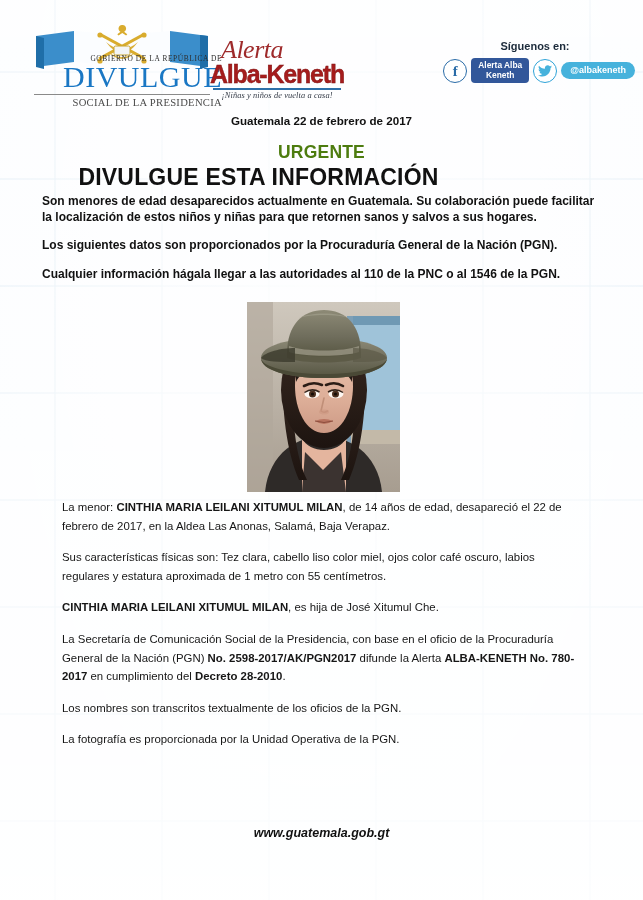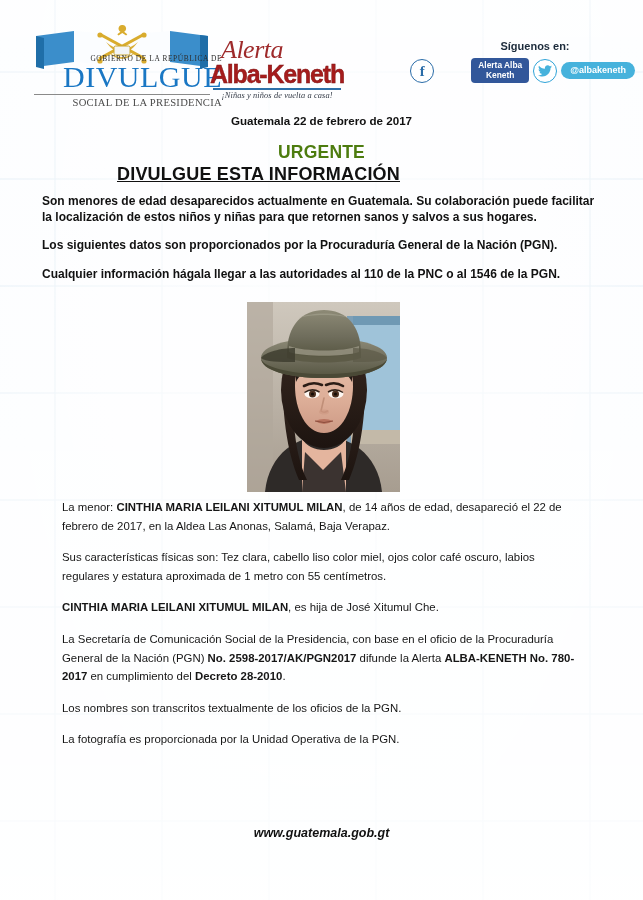--- a/index.html
+++ b/index.html
@@ -176,21 +176,21 @@
   }
   .pill {
     border-radius: 4px;
     color: #ffffff;
     font-size: 8.4px;
     font-weight: bold;
     line-height: 9.5px;
     padding: 3px 7px;
     white-space: nowrap;
   }
-  .pill.fb { background: #32579a; margin-left: 33px; }
+  .pill.fb { background: #32579a; }
   .pill.tw { background: #46b2dc; border-radius: 9px; padding: 4px 9px; font-size: 9px; }
 
   
   .doc-date {
     position: absolute;
     left: 0; top: 114px;
     width: 643px;
     text-align: center;
     font-size: 11.6px;
     font-weight: bold;
@@ -204,25 +204,24 @@
     font-size: 17.5px;
     font-weight: bold;
     color: #4d7c0f;
     letter-spacing: 0.2px;
   }
   .divulgue {
     position: absolute;
     left: 0; top: 164px;
     width: 517px;
     text-align: center;
-    font-size: 18px;
+    font-size: 23px;
     font-weight: bold;
     color: #111111;
     letter-spacing: 0.2px;
-    text-decoration: underline;
   }
 
   
   .intro {
     position: absolute;
     left: 42px; top: 194px;
     width: 562px;
     font-size: 12px;
     font-weight: bold;
     color: #111111;

